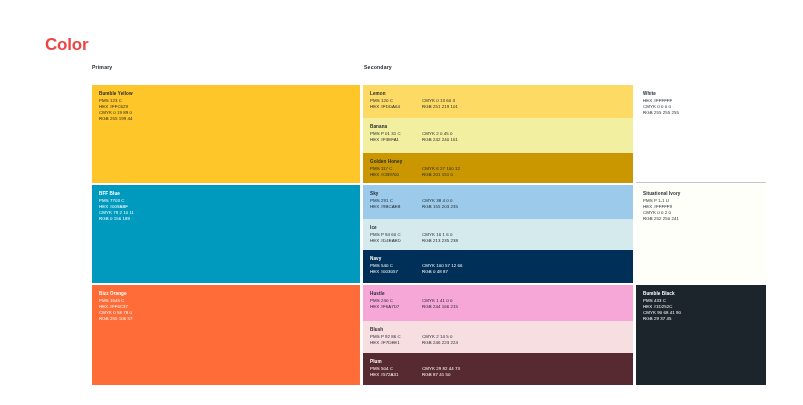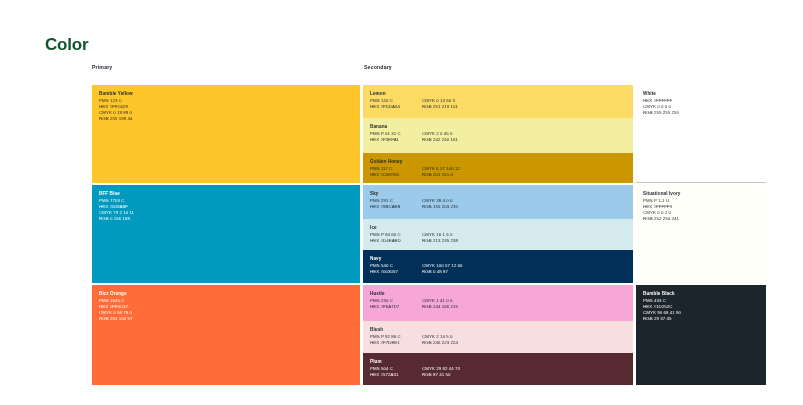--- a/index.html
+++ b/index.html
@@ -13,21 +13,21 @@
     font-family: "Liberation Sans", sans-serif;
     overflow: hidden;
     position: relative;
   }
   #page-title {
     position: absolute;
     left: 45px;
     top: 24px;
     font-size: 17px;
     font-weight: bold;
-    color: #14532d;
+    color: #ef4444;
     letter-spacing: -0.2px;
   }
   .col-label {
     position: absolute;
     font-size: 5.2px;
     font-weight: bold;
     color: #1d252c;
     letter-spacing: 0.15px;
   }
   #label-primary { left: 92px; top: 64px; }

